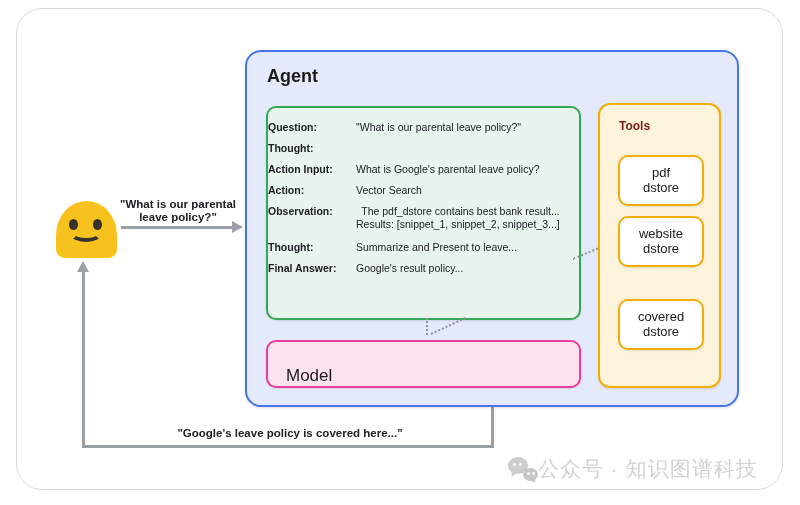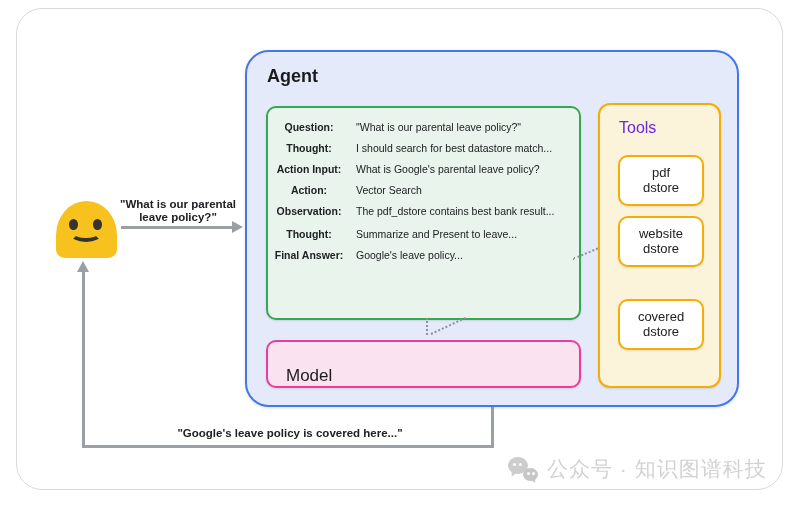--- a/index.html
+++ b/index.html
@@ -87,21 +87,21 @@
     color: #202124;
   }
 
   
   .agent-box {
     position: absolute;
     left: 245px; top: 50px;
     width: 494px; height: 357px;
     background: #e5eafb;
     border: 2.5px solid #4677e8;
-    border-radius: 24px;
+    border-radius: 16px;
     box-shadow: 0 1px 3px rgba(60,64,67,0.18);
   }
   .agent-title {
     position: absolute;
     left: 20px; top: 14px;
     font-size: 18px; font-weight: 600;
     color: #1b1b1b;
   }
 
   .trace-box {
@@ -117,21 +117,21 @@
   .trace-row {
     display: flex;
     margin-bottom: 8px;
     font-size: 10.5px;
     line-height: 13px;
   }
   .trace-row.obs { margin-bottom: 10px; }
   .trace-label {
     width: 88px;
     flex: 0 0 88px;
-    text-align: center;
+    text-align: left;
     font-weight: 700;
     padding-right: 6px;
     white-space: nowrap;
   }
   .trace-value { white-space: nowrap; }
   .trace-value div { white-space: nowrap; text-align: right; }
 
   .model-box {
     position: absolute;
     left: 19px; top: 288px;
@@ -151,22 +151,22 @@
     left: 598px; top: 103px;
     width: 123px; height: 285px;
     background: #fcf3db;
     border: 2.5px solid #f3ae06;
     border-radius: 12px;
     box-shadow: 0 1px 2px rgba(60,64,67,0.15);
   }
   .tools-title {
     position: absolute;
     left: 19px; top: 14px;
-    font-size: 16px; font-weight: 400;
-    color: #6d28d9;
+    font-size: 12px; font-weight: 700;
+    color: #7f1d1d;
   }
   .tool-card {
     position: absolute;
     left: 18px;
     width: 86px; height: 51px;
     background: #ffffff;
     border: 2px solid #f3ae06;
     border-radius: 10px;
     display: flex; flex-direction: column;
     align-items: center; justify-content: center;
@@ -188,21 +188,20 @@
   .dot-v  { left: 426px; top: 318px; width: 0; height: 17px;
             border-top: none; border-left: 2.5px dotted #8e9196; }
   .dot-d1 { left: 431px; top: 333px; width: 38px; transform: rotate(-25deg); }
   .dot-d2 { left: 573px; top: 258px; width: 27px; transform: rotate(-23deg); }
 
   
   .watermark {
     position: absolute;
     left: 508px; top: 455px;
     display: flex; align-items: center;
-    gap: 9px;
     color: #d2d2d2;
     font-size: 21px; font-weight: 500;
     letter-spacing: 1px;
   }
   .wx-icon { position: relative; width: 30px; height: 25px; flex: 0 0 30px; }
   .wx-icon .b1 {
     position: absolute; left: 0; top: 0;
     width: 20px; height: 17px;
     background: #cdcdcd; border-radius: 50%;
   }
@@ -264,43 +263,43 @@
   <div class="agent-box">
     <div class="agent-title">Agent</div>
 
     <div class="trace-box">
       <div class="trace-row">
         <span class="trace-label">Question:</span>
         <span class="trace-value">"What is our parental leave policy?"</span>
       </div>
       <div class="trace-row">
         <span class="trace-label">Thought:</span>
-        <span class="trace-value">I should search for best datastore match...</span>
       </div>
       <div class="trace-row">
         <span class="trace-label">Action Input:</span>
         <span class="trace-value">What is Google's parental leave policy?</span>
       </div>
       <div class="trace-row">
         <span class="trace-label">Action:</span>
         <span class="trace-value">Vector Search</span>
       </div>
       <div class="trace-row obs">
         <span class="trace-label">Observation:</span>
         <span class="trace-value">
           <div>The pdf_dstore contains best bank result...</div>
+          <div>Results: [snippet_1, snippet_2, snippet_3...]</div>
         </span>
       </div>
       <div class="trace-row">
         <span class="trace-label">Thought:</span>
         <span class="trace-value">Summarize and Present to leave...</span>
       </div>
       <div class="trace-row">
         <span class="trace-label">Final Answer:</span>
-        <span class="trace-value">Google's leave policy...</span>
+        <span class="trace-value">Google's result policy...</span>
       </div>
     </div>
 
     <div class="model-box">
       <span class="model-title">Model</span>
     </div>
   </div>
 
   <div class="tools-box">
     <div class="tools-title">Tools</div>

